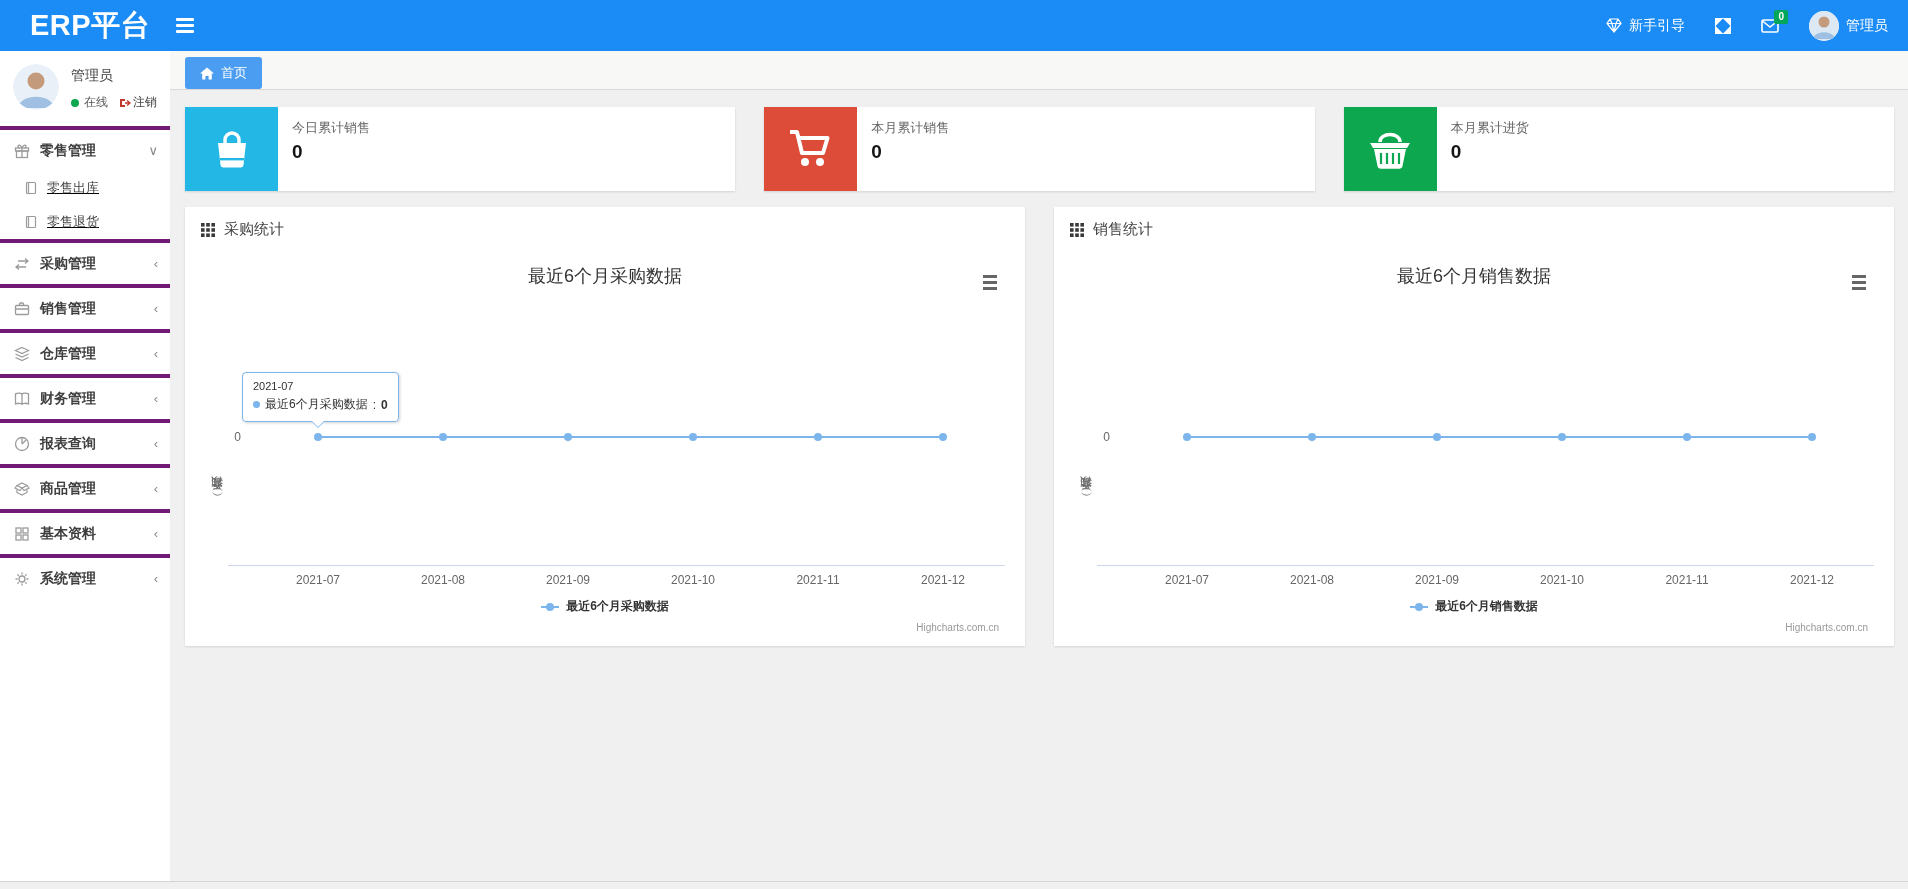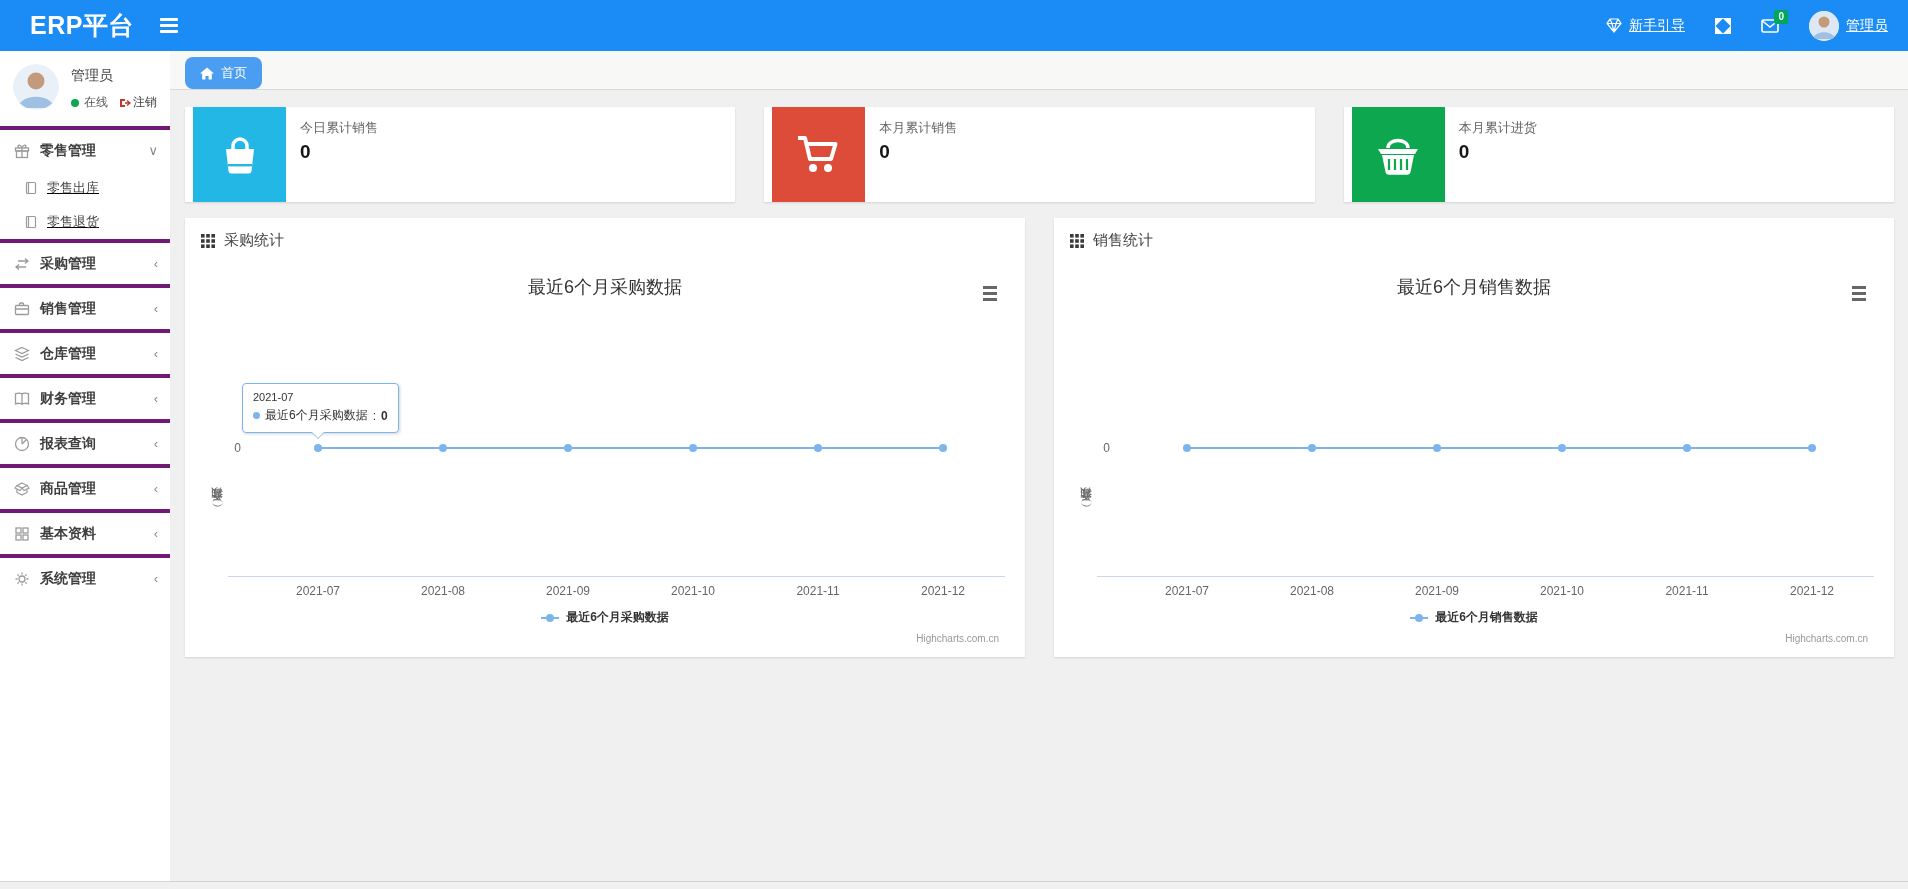--- a/index.html
+++ b/index.html
@@ -1,24 +1,24 @@
 <!DOCTYPE html>
 <html><head>
 <meta charset="utf-8">
 <style>
   * { box-sizing: border-box; margin: 0; padding: 0; }
   html,body { width:1908px; height:889px; font-family:"Liberation Sans", sans-serif; background:#f0f0f0; overflow:hidden; }
   body { position:relative; }
 
   
   .navbar { position:absolute; top:0; left:0; right:0; height:51px; background:#1b8cf5; display:flex; align-items:center; color:#fff; z-index:10; }
-  .logo { font-size:25px; font-weight:bold; padding-left:30px; letter-spacing:0.5px; white-space:nowrap; }
+  .logo { font-size:29px; font-weight:bold; padding-left:30px; letter-spacing:0.5px; white-space:nowrap; }
   .hamburger { margin-left:26px; display:flex; flex-direction:column; gap:3px; cursor:pointer; }
   .hamburger span { display:block; width:18px; height:3px; background:#fff; border-radius:1px; }
-  .nav-right { margin-left:auto; display:flex; align-items:center; gap:30px; padding-right:20px; font-size:14px;text-decoration:underline; }
+  .nav-right { margin-left:auto; display:flex; align-items:center; gap:30px; padding-right:20px; font-size:14px; }
   .nav-item { display:flex; align-items:center; gap:7px; cursor:pointer; }
   .mail-wrap { position:relative; cursor:pointer; }
   .mail-badge { position:absolute; top:-9px; right:-9px; background:#00a65a; color:#fff; font-size:10px; line-height:1; padding:2px 4px; border-radius:2px; font-weight:bold; }
   .nav-avatar { width:30px; height:30px; border-radius:50%; overflow:hidden; background:#e8eef5; }
 
   
   .sidebar { position:absolute; top:51px; left:0; width:170px; bottom:8px; background:#fff; overflow:hidden; }
   .user-panel { display:flex; gap:12px; padding:13px 10px 15px 13px; }
   .user-avatar { width:46px; height:46px; border-radius:50%; overflow:hidden; flex:none; }
   .user-meta { padding-top:3px; }
@@ -30,24 +30,24 @@
   .menu-item { height:45px; display:flex; align-items:center; gap:10px; padding:0 12px 0 14px; font-size:14px; font-weight:600; color:#3f3f3f; border-top:4px solid #701a75; cursor:pointer; }
   .menu-item .mi-icon { flex:none; width:16px; height:16px; display:flex; align-items:center; justify-content:center; }
   .chev { margin-left:auto; color:#888; font-size:13px; font-weight:400; }
   .submenu { list-style:none; background:#fff;text-decoration:underline; }
   .submenu-item { height:34px; display:flex; align-items:center; gap:9px; padding-left:24px; font-size:13px; color:#444; cursor:pointer; }
   svg.icn { display:block; }
 
   
   .content { position:absolute; left:170px; top:51px; right:0; bottom:8px; background:#f0f0f0; }
   .tabbar { height:39px; background:#f8f8f7; border-bottom:1px solid #d9d9d9; padding:6px 0 0 15px; }
-  .tab-home { display:inline-flex; align-items:center; gap:7px; background:#4a9df0; color:#fff; font-size:13px; padding:7px 15px; border-radius:8px; cursor:pointer; }
+  .tab-home { display:inline-flex; align-items:center; gap:7px; background:#4a9df0; color:#fff; font-size:13px; padding:7px 15px; border-radius:3px; cursor:pointer; }
 
   .cards { display:flex; gap:29px; margin:17px 14px 0 15px; }
-  .card { flex:1; height:95px; background:#fff; display:flex; box-shadow:0 1px 2px rgba(0,0,0,0.12);padding-left:8px; }
+  .card { flex:1; height:84px; background:#fff; display:flex; box-shadow:0 1px 2px rgba(0,0,0,0.12); }
   .card-icon { width:93px; flex:none; display:flex; align-items:center; justify-content:center; }
   .card-body { padding:12px 14px; }
   .card-label { font-size:13px; color:#666; }
   .card-value { font-size:19px; font-weight:bold; color:#151515; margin-top:4px; }
 
   .panels { display:flex; gap:29px; margin:16px 14px 0 15px; }
   .panel { flex:1; height:439px; background:#fff; box-shadow:0 1px 2px rgba(0,0,0,0.12); }
   .panel-head { display:flex; align-items:center; gap:9px; padding:13px 16px 12px 16px; font-size:15px; color:#444; }
 
   .chart { position:relative; height:394px; }

